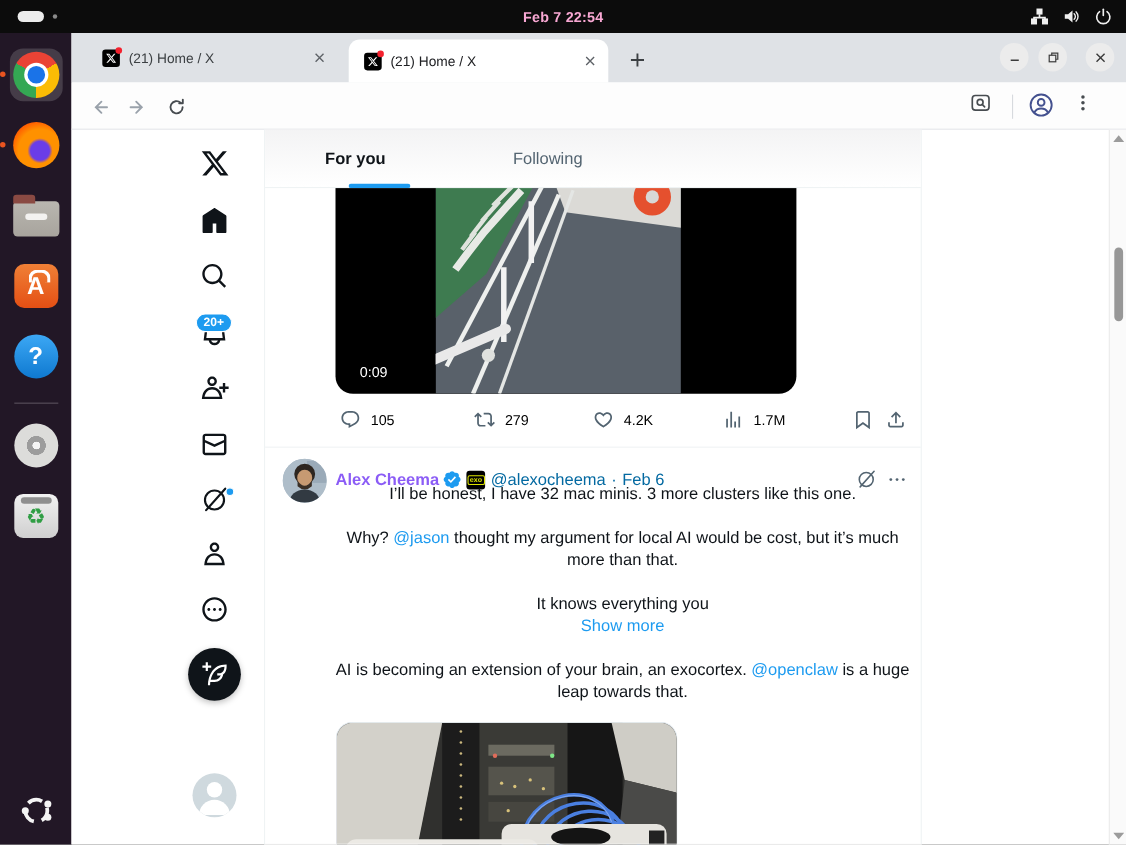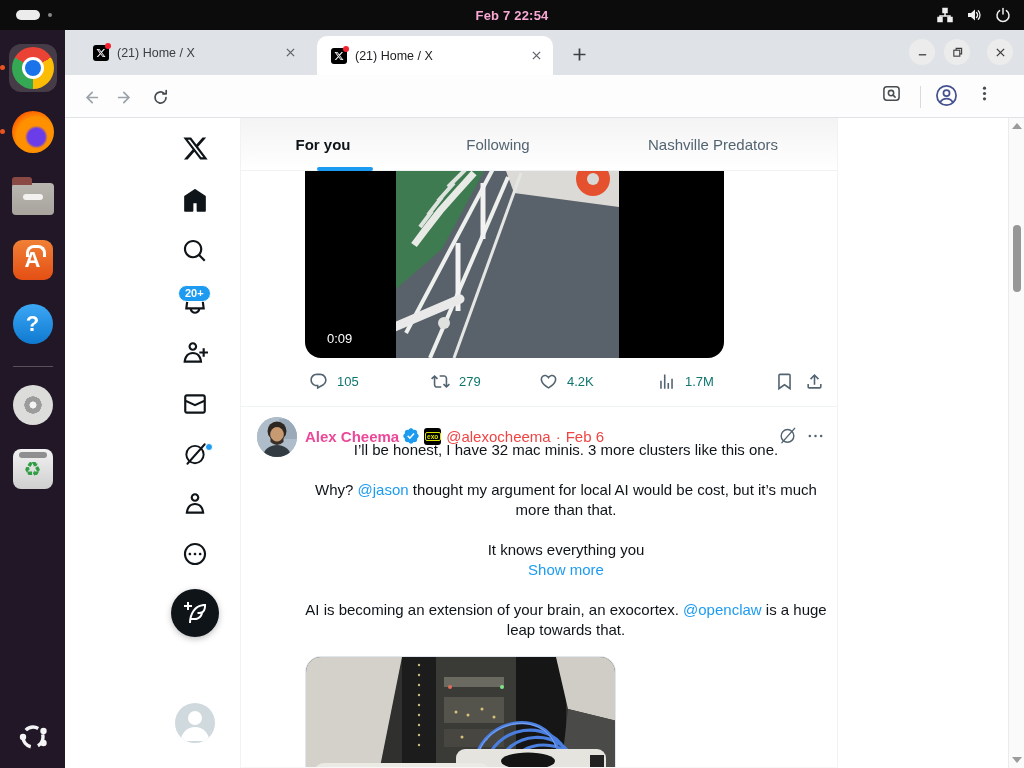--- a/index.html
+++ b/index.html
@@ -74,31 +74,31 @@
   #column{position:absolute;left:175px;top:0;width:598px;height:650px;background:#fff;border-left:1px solid #eff3f4;border-right:1px solid #eff3f4;}
   #feedhdr{position:absolute;left:0;top:0;width:596px;height:53px;background:linear-gradient(rgba(243,243,244,.96),rgba(255,255,255,.96));
            border-bottom:1px solid #eff3f4;z-index:5;}
   .feedtab{position:absolute;top:0;height:53px;display:flex;align-items:center;justify-content:center;font-size:15px;color:#536471;}
   .feedtab.sel{font-weight:bold;color:#0f1419;}
   .tab-underline{position:absolute;left:54px;top:49px;width:56px;height:4px;border-radius:2px;background:#1d9bf0;}
 
   #videocard{position:absolute;left:64px;top:53px;width:419px;height:187px;background:#000;border-radius:0 0 16px 16px;overflow:hidden;padding-left:35px;}
   .timepill{position:absolute;left:16px;bottom:11px;background:rgba(0,0,0,.77);color:#fff;font-size:13px;padding:1px 6px;border-radius:4px;}
   #engage{position:absolute;left:0;top:240px;width:596px;height:48px;color:#536471;}
-  .eng{position:absolute;top:14px;display:flex;align-items:center;font-size:13px;color:#0f766e;}
+  .eng{position:absolute;top:14px;display:flex;align-items:center;font-size:13px;color:#000000;}
   .eng svg{margin-right:9px;}
   .divider{position:absolute;left:0;top:288px;width:596px;height:1px;background:#eff3f4;}
 
   .post-avatar{position:absolute;left:16px;top:299px;width:40px;height:40px;border-radius:50%;overflow:hidden;background:#aebdc9;}
   .post-head{position:absolute;left:64px;top:307px;height:22px;display:flex;align-items:center;font-size:15px;}
-  .author{font-weight:bold;color:#ec4899;}
+  .author{font-weight:bold;color:#8b5cf6;}
   .exo-badge{width:17px;height:17px;border-radius:3px;background:#000;color:#dce300;font-size:6.5px;font-weight:bold;
              display:flex;align-items:center;justify-content:center;margin-left:4px;}
   .exo-badge span{border:1px solid #dce300;border-radius:2px;padding:0 1.5px;line-height:7px;}
-  .meta{color:#ef4444;margin-left:5px;}
+  .meta{color:#0369a1;margin-left:5px;}
   .post-text{position:absolute;left:64px;top:322px;width:522px;font-size:15px;line-height:20px;color:#0f1419;text-align:center;}
   .post-text p{margin:0 0 20px;}
   .post-text p:last-child{margin:0;}
   .mention,.showmore{color:#1d9bf0;}
   .post-img{position:absolute;left:64px;top:538px;width:311px;height:112px;border-radius:16px 16px 0 0;overflow:hidden;border:1px solid #e1e8ed;border-bottom:none;}
 
   #scrollbar{position:absolute;left:943px;top:0;width:16px;height:650px;background:#fafafa;border-left:1px solid #ebebeb;}
   .sb-thumb{position:absolute;left:4px;top:107px;width:8px;height:67px;border-radius:4px;background:#979797;}
   .sb-arrow{position:absolute;left:3px;color:#9b9b9b;}
 </style>
@@ -335,23 +335,20 @@
 
     <section id="column">
 
       <div id="feedhdr">
         <div class="feedtab sel" style="left:22px;width:120px;">
           <span>For you</span>
           <span class="tab-underline"></span>
         </div>
         <div class="feedtab" style="left:197px;width:120px;">
           <span>Following</span>
-        </div>
-        <div class="feedtab" style="left:392px;width:160px;">
-          <span>Nashville Predators</span>
         </div>
       </div>
 
       <div id="videocard">
         <svg class="abs" style="left:91px;top:0;" width="223" height="187" viewBox="0 0 223 187">
           <rect width="223" height="187" fill="#59616a"></rect>
           <polygon points="0,0 88,0 46,78 0,118" fill="#3e7b50"></polygon>
           <path d="M78,2 L60,22 L44,40 L30,58 L18,74" stroke="#e8eae6" stroke-width="7" fill="none"></path>
           <path d="M70,-2 L52,16 M58,12 L42,30 M46,26 L32,44 M36,40 L24,56" stroke="#dfe3dd" stroke-width="4" fill="none"></path>
           <polygon points="110,0 223,0 223,36 118,22" fill="#dbdad6"></polygon>

